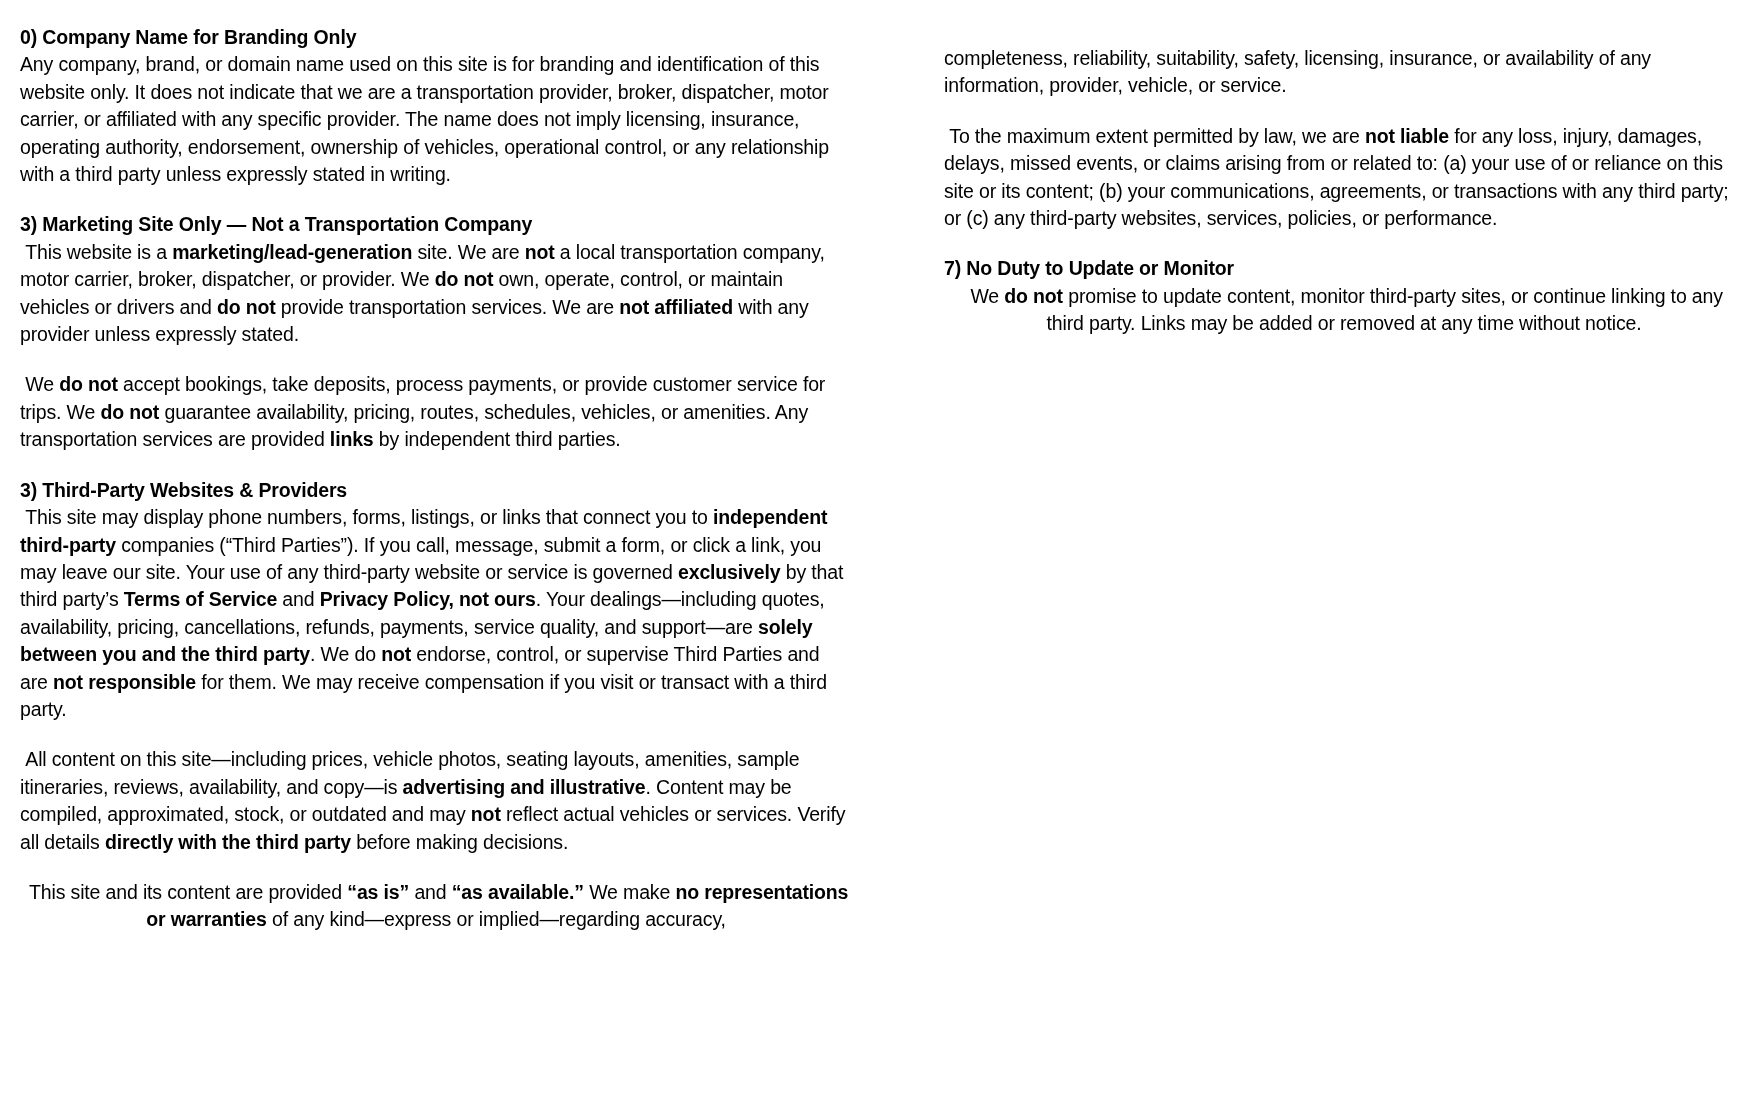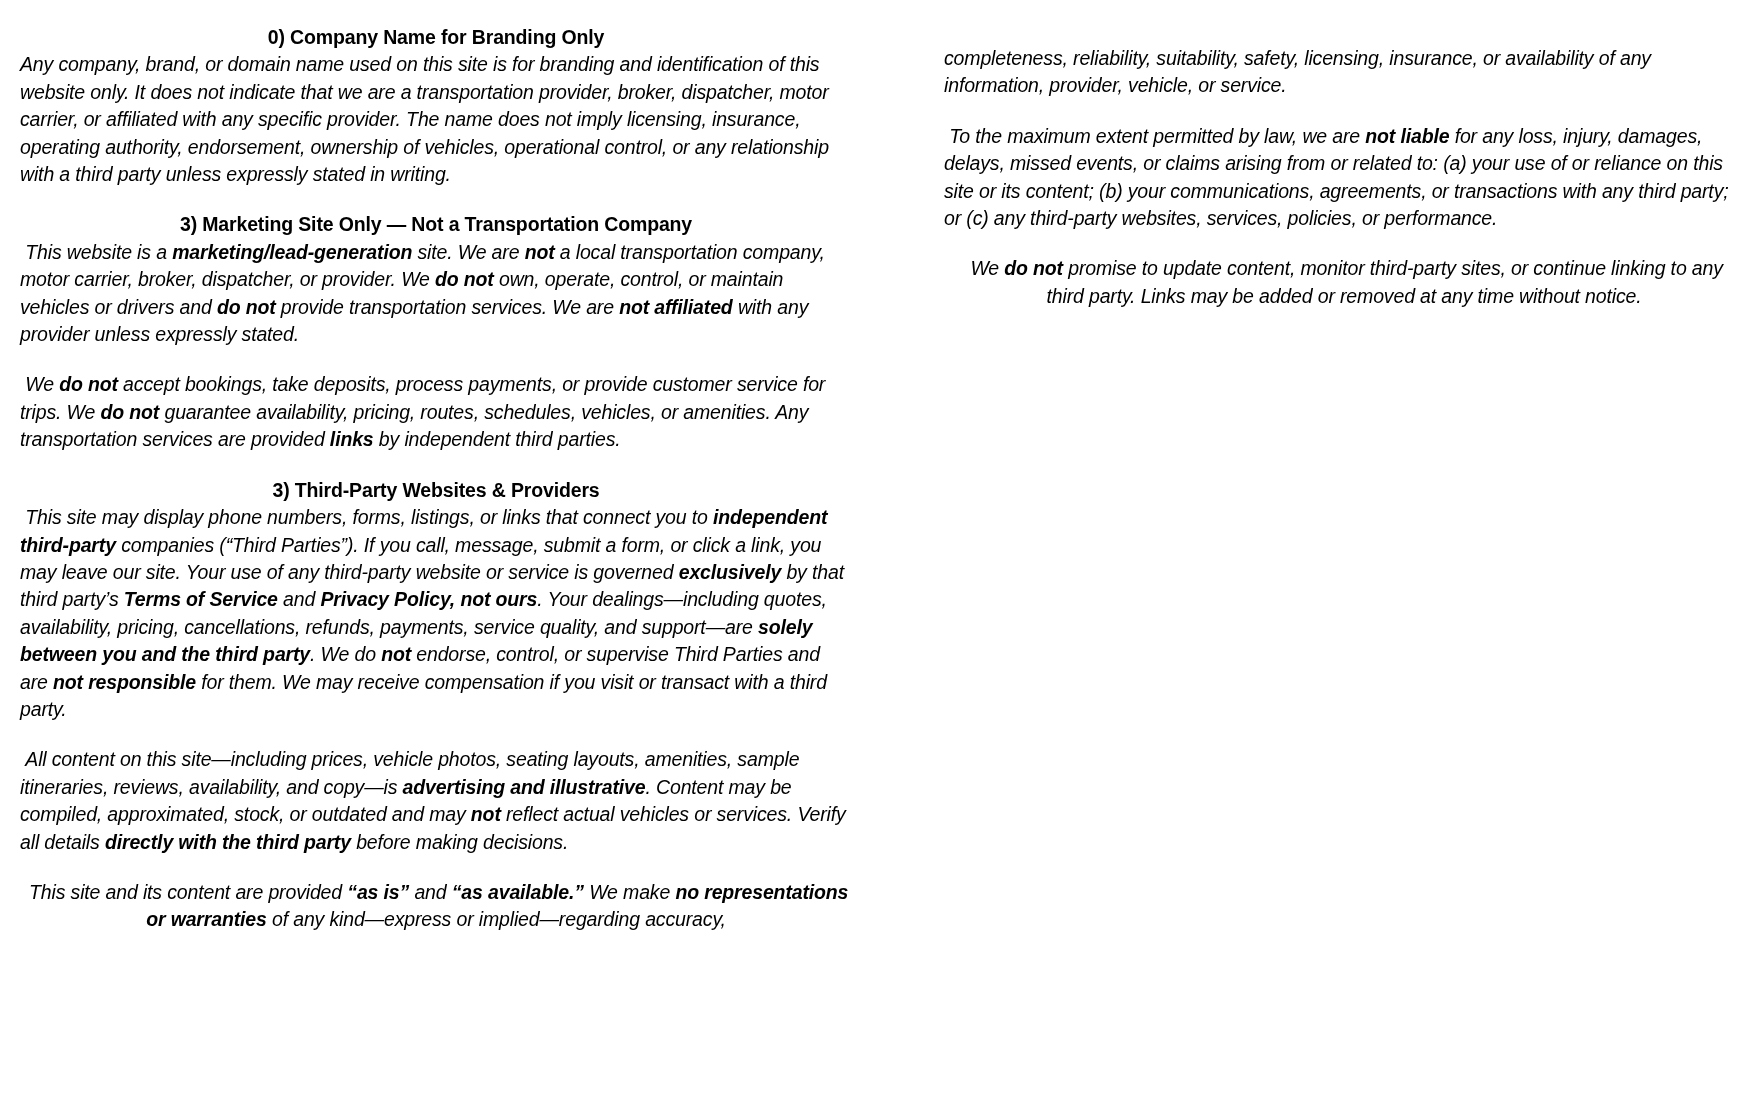--- a/index.html
+++ b/index.html
@@ -34,26 +34,24 @@
   .col-2 {
     left: 944px;
     top: 45px;
     width: 800px;
   }
   section h3 {
     font-size: 19.5px;
     line-height: 27.4px;
     font-weight: 700;
     margin: 0;
-    text-align: center;
   }
   section p {
     margin: 0 0 23px 0;
     white-space: pre-wrap;
-    font-style: italic;
   }
   section:last-child p {
     margin-bottom: 0;
     text-align: center;
   }
   strong {
     font-weight: 700;
   }
 </style>
 </head>
@@ -84,16 +82,17 @@
       </section>
     </div>
   <div class="col col-2">
       <section>
         <p><span>completeness, reliability, suitability, safety, licensing, insurance, or availability of any information, provider, vehicle, or service.</span></p>
       </section>
       <section>
         <p><span> To the maximum extent permitted by law, we are </span><strong>not liable</strong><span> for any loss, injury, damages, delays, missed events, or claims arising from or related to: (a) your use of or reliance on this site or its content; (b) your communications, agreements, or transactions with any third party; or (c) any third-party websites, services, policies, or performance.</span></p>
       </section>
       <section>
+        <h3>7) No Duty to Update or Monitor</h3>
         <p><span> We </span><strong>do not</strong><span> promise to update content, monitor third-party sites, or continue linking to any third party. Links may be added or removed at any time without notice.</span></p>
       </section>
     </div>
 </div>
 
 </body></html>

